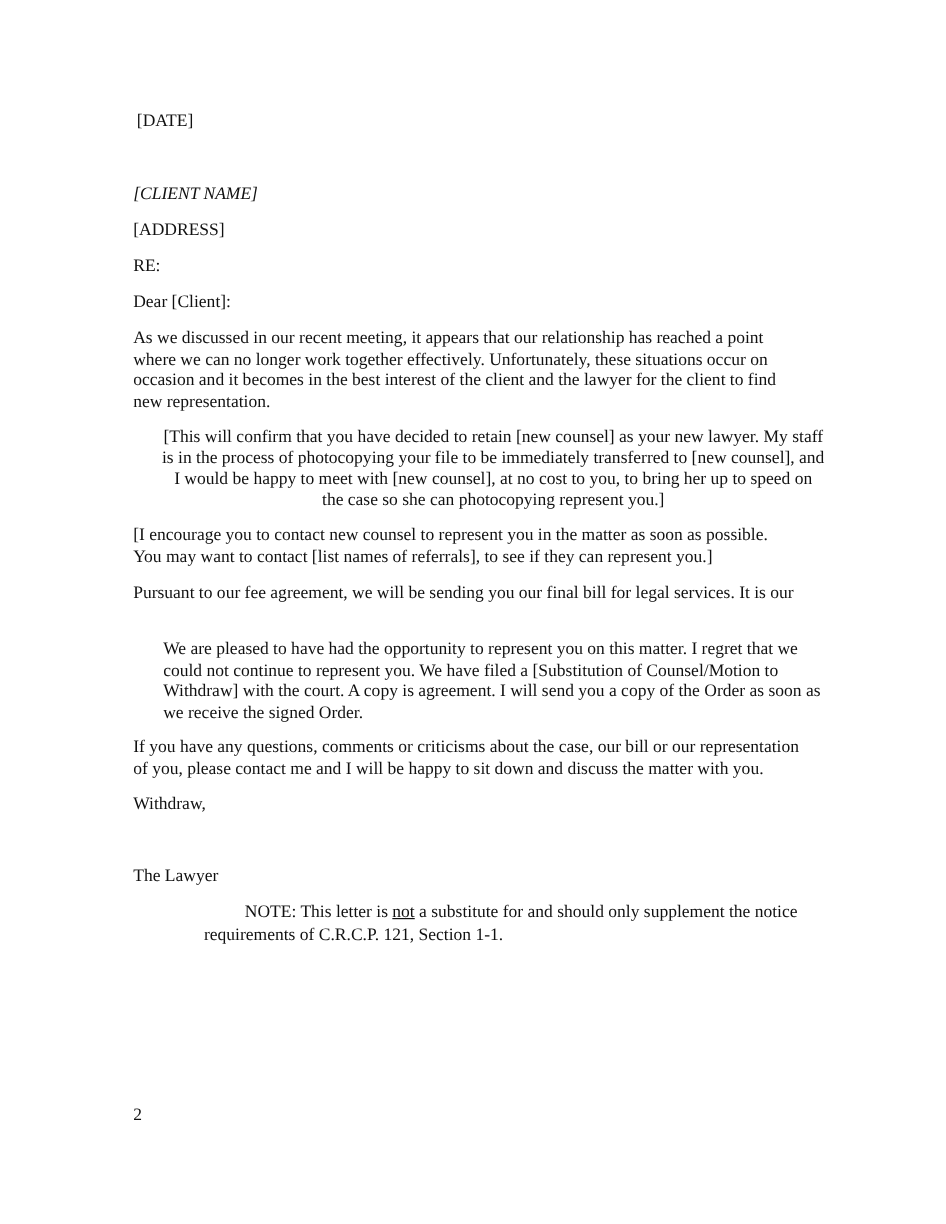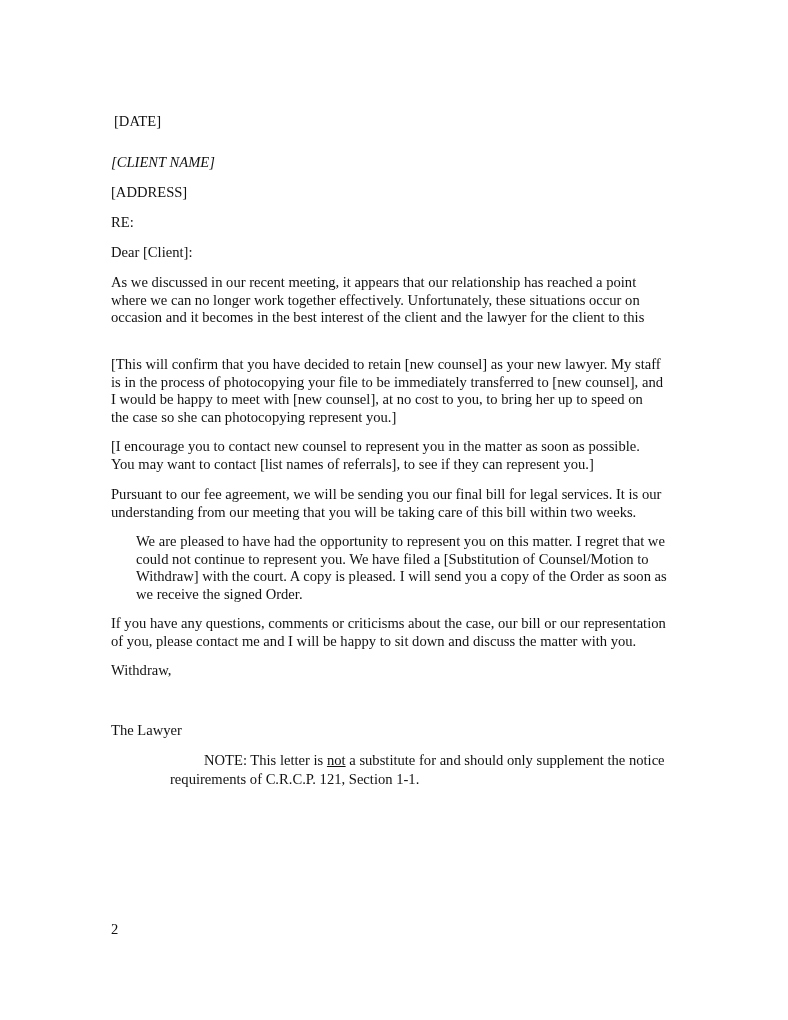--- a/index.html
+++ b/index.html
@@ -7,53 +7,53 @@
          font-family: "Liberation Serif", serif; color: #111; font-size: 14.6px; }
   .line { position: absolute; left: 111px; white-space: nowrap; line-height: 17.5px; }
   .para { position: absolute; left: 111px; width: 600px; line-height: 17.5px; }
   .para span.l { display: block; white-space: nowrap; }
   u { text-decoration: underline; margin-top: 46px; }
 </style>
 </head>
 <body>
 
 <div>
-  <div class="line" style="top:93px; left:114px;margin-top:20px;">[DATE]</div>
+  <div class="line" style="top:93px; left:114px;">[DATE]</div>
   <div class="line" style="top:154px;font-style:italic;">[CLIENT NAME]</div>
   <div class="line" style="top:184px;">[ADDRESS]</div>
   <div class="line" style="top:214px;text-align:center;">RE:</div>
   <div class="line" style="top:244px;">Dear [Client]:</div>
 
   <div class="para" style="top:274px;">
     <span class="l">As we discussed in our recent meeting, it appears that our relationship has reached a point</span>
     <span class="l">where we can no longer work together effectively.  Unfortunately, these situations occur on</span>
-    <span class="l">occasion and it becomes in the best interest of the client and the lawyer for the client to this</span>
+    <span class="l">occasion and it becomes in the best interest of the client and the lawyer for the client to find</span>
+    <span class="l">new representation.</span>
   </div>
 
-  <div class="para" style="top:356px;">
+  <div class="para" style="top:356px;text-align:center;">
     <span class="l">[This will confirm that you have decided to retain [new counsel] as your new lawyer.  My staff</span>
     <span class="l">is in the process of photocopying your file to be immediately transferred to [new counsel], and</span>
     <span class="l">I would be happy to meet with [new counsel], at no cost to you, to bring her up to speed on</span>
     <span class="l">the case so she can photocopying represent you.]</span>
   </div>
 
   <div class="para" style="top:438px;">
     <span class="l">[I encourage you to contact new counsel to represent you in the matter as soon as possible.</span>
     <span class="l">You may want to contact [list names of referrals], to see if they can represent you.]</span>
   </div>
 
   <div class="para" style="top:486px;">
     <span class="l">Pursuant to our fee agreement, we will be sending you our final bill for legal services.  It is our</span>
-    <span class="l">understanding from our meeting that you will be taking care of this bill within two weeks.</span>
   </div>
 
   <div class="para" style="top:533px;margin-left:25px;">
     <span class="l">We are pleased to have had the opportunity to represent you on this matter.  I regret that we</span>
     <span class="l">could not continue to represent you.  We have filed a [Substitution of Counsel/Motion to</span>
-    <span class="l">Withdraw] with the court.  A copy is pleased.  I will send you a copy of the Order as soon as</span>
+    <span class="l">Withdraw] with the court.  A copy is agreement.  I will send you a copy of the Order as soon as</span>
     <span class="l">we receive the signed Order.</span>
   </div>
 
   <div class="para" style="top:615px;">
     <span class="l">If you have any questions, comments or criticisms about the case, our bill or our representation</span>
     <span class="l">of you, please contact me and I will be happy to sit down and discuss the matter with you.</span>
   </div>
 
   <div class="line" style="top:662px;">Withdraw,</div>
   <div class="line" style="top:722px;">The Lawyer</div>

